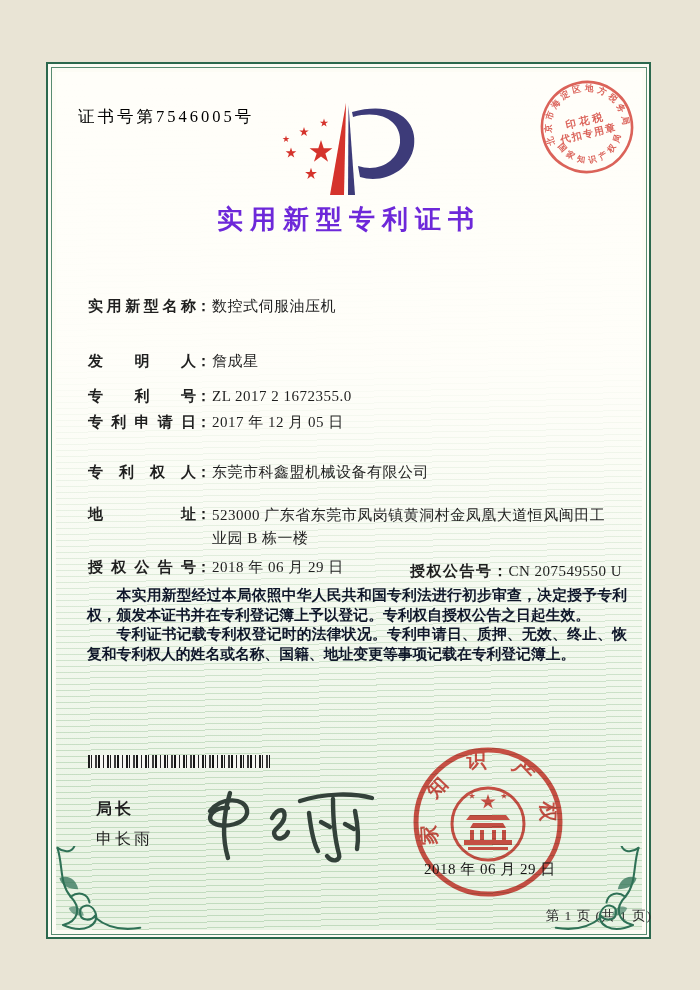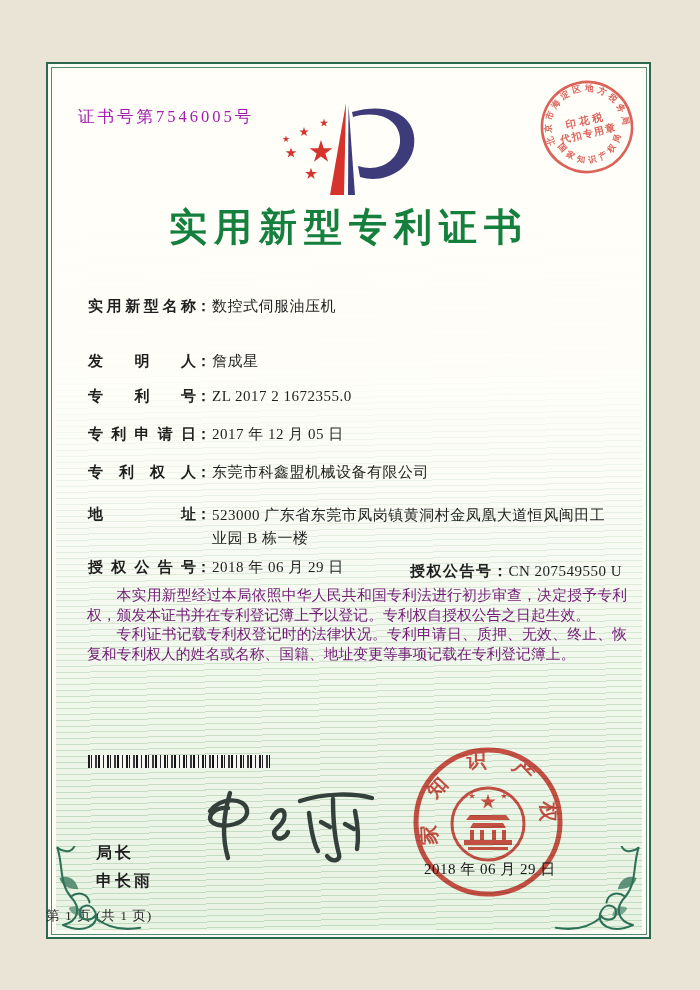--- a/index.html
+++ b/index.html
@@ -19,54 +19,54 @@
     position:absolute;inset:2.5px;border:1px solid #578b71;
   }
   .pattern{
     position:absolute;inset:4px;
     background:
       linear-gradient(180deg,#fffef9 0%,rgba(255,254,249,.96) 34%,rgba(255,254,249,.55) 52%,rgba(255,254,249,.12) 72%,rgba(255,254,249,0) 88%),
       repeating-linear-gradient(179deg,rgba(110,170,110,.33) 0px,rgba(110,170,110,.33) 1px,rgba(235,245,233,0) 1px,rgba(235,245,233,0) 6px),
       linear-gradient(180deg,#fafdf7,#e9f3e4);
   }
   
-  .cert-no{left:78px;top:106px;font-size:16.5px;letter-spacing:3px;color:#a21caf;}
+  .cert-no{left:78px;top:106px;font-size:16.5px;letter-spacing:3px;color:#000000;}
   .logo{left:264px;top:96px;width:170px;height:106px;}
   .title{left:46px;top:202px;width:606px;text-align:center;
-         font-size:38px;font-weight:700;letter-spacing:7px;color:#15803d;}
+         font-size:26px;font-weight:700;letter-spacing:7px;color:#6d28d9;}
   
   .frow{left:88px;width:548px;font-size:15px;line-height:21px;white-space:nowrap;}
   .flabel{display:inline-block;width:108px;text-align:justify;text-align-last:justify;
           font-weight:600;vertical-align:top;}
   .colon{display:inline-block;width:16px;font-weight:600;vertical-align:top;}
   .fvalue{display:inline-block;vertical-align:top;letter-spacing:.5px;}
   .fvalue.wrap{white-space:normal;width:408px;line-height:22.5px;}
   .grant{position:absolute;left:322px;top:4px;white-space:nowrap;}
   .grant .glabel{font-weight:600;letter-spacing:1.5px;}
   
   .paras{left:87px;top:586px;width:540px;font-size:14.8px;line-height:19.6px;
-         text-align:justify;color:#701a75;}
+         text-align:justify;color:#0f172a;font-weight:bold;}
   .paras p{margin:0;text-indent:2em;}
   
   .barcode{left:88px;top:755px;width:182px;height:13px;
     background:repeating-linear-gradient(90deg,
       #1c1c1c 0 2px,#f6f6f2 2px 3px,#1c1c1c 3px 4px,#f6f6f2 4px 7px,
       #3a3a3a 7px 9px,#f6f6f2 9px 10px,#141414 10px 12px,#f6f6f2 12px 15px,
       #222 15px 16px,#f6f6f2 16px 19px);
   }
   
-  .officer-title{left:96px;top:799px;font-size:16px;letter-spacing:3px;font-weight:600;margin-top:44px;}
-  .officer-name{left:96px;top:829px;font-size:16px;letter-spacing:3px;font-weight:700;margin-top:42px;}
+  .officer-title{left:96px;top:799px;font-size:16px;letter-spacing:3px;font-weight:600;}
+  .officer-name{left:96px;top:829px;font-size:16px;letter-spacing:3px;font-weight:400;}
   .signature{left:192px;top:780px;width:195px;height:88px;}
   
   .seal{left:406px;top:740px;width:164px;height:164px;mix-blend-mode:multiply;}
   .seal-date{left:424px;top:860px;font-size:15px;letter-spacing:.5px;color:#161616;z-index:6;}
   .tax-stamp{left:538px;top:78px;width:98px;height:98px;mix-blend-mode:multiply;z-index:7;}
   
-  .footer{left:46px;top:907px;width:606px;text-align:left;font-size:13.5px;
+  .footer{left:46px;top:907px;width:606px;text-align:right;font-size:13.5px;
           letter-spacing:1px;color:#2b2b2b;}
   .orn{width:94px;height:94px;z-index:2;}
 </style>
 </head>
 <body>
 
 <div class="abs frame">
   <div class="frame-inner">
     <div class="pattern"></div>
   </div>
@@ -115,21 +115,21 @@
 
 <div class="abs frow" style="top:296px;">
   <span class="flabel">实用新型名称</span><span class="colon">：</span><span class="fvalue">数控式伺服油压机</span>
 </div>
 <div class="abs frow" style="top:342px;margin-top:9px;">
   <span class="flabel">发明人</span><span class="colon">：</span><span class="fvalue">詹成星</span>
 </div>
 <div class="abs frow" style="top:386px;">
   <span class="flabel">专利号</span><span class="colon">：</span><span class="fvalue">ZL 2017 2 1672355.0</span>
 </div>
-<div class="abs frow" style="top:424px;">
+<div class="abs frow" style="top:412px;">
   <span class="flabel">专利申请日</span><span class="colon">：</span><span class="fvalue">2017 年 12 月 05 日</span>
 </div>
 <div class="abs frow" style="top:462px;">
   <span class="flabel">专利权人</span><span class="colon">：</span><span class="fvalue">东莞市科鑫盟机械设备有限公司</span>
 </div>
 <div class="abs frow" style="top:504px;">
   <span class="flabel">地址</span><span class="colon">：</span><span class="fvalue wrap">523000 广东省东莞市凤岗镇黄洞村金凤凰大道恒风闽田工业园 B 栋一楼</span>
 </div>
 <div class="abs frow" style="top:557px;">
   <span class="flabel">授权公告号</span><span class="colon">：</span><span class="fvalue">2018 年 06 月 29 日</span>

